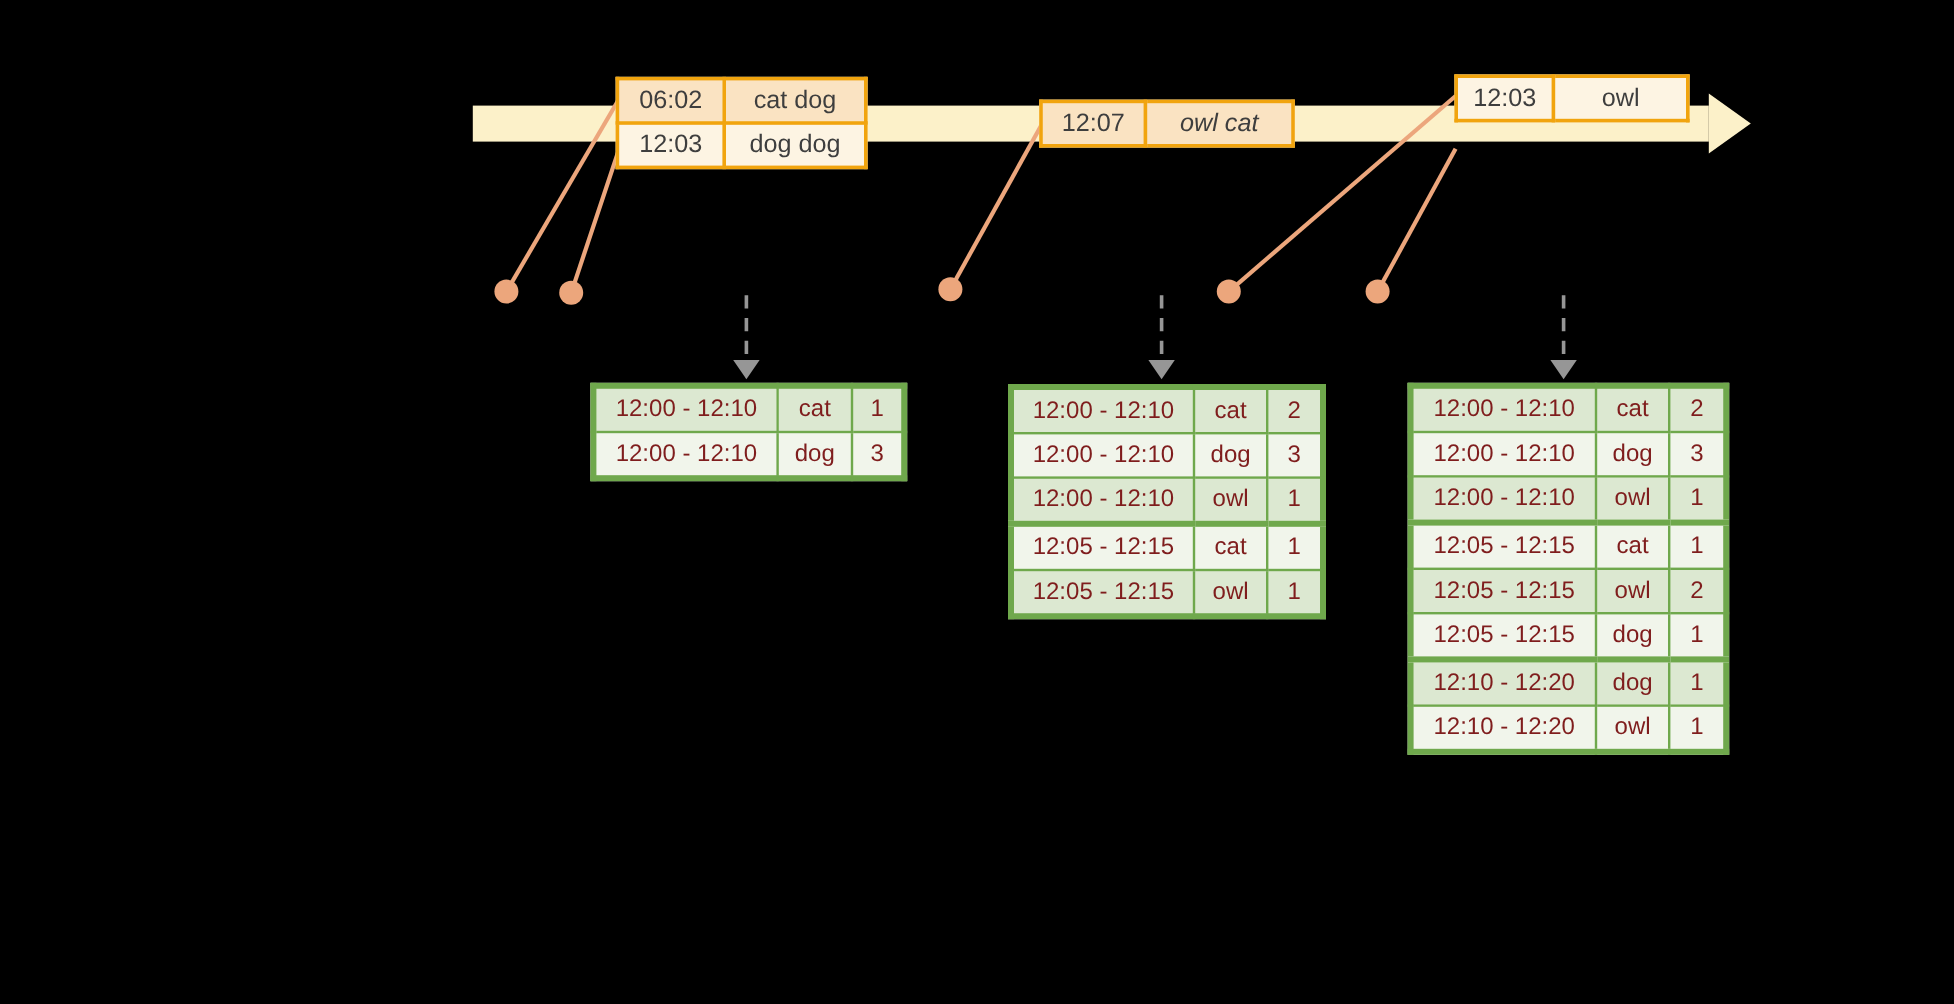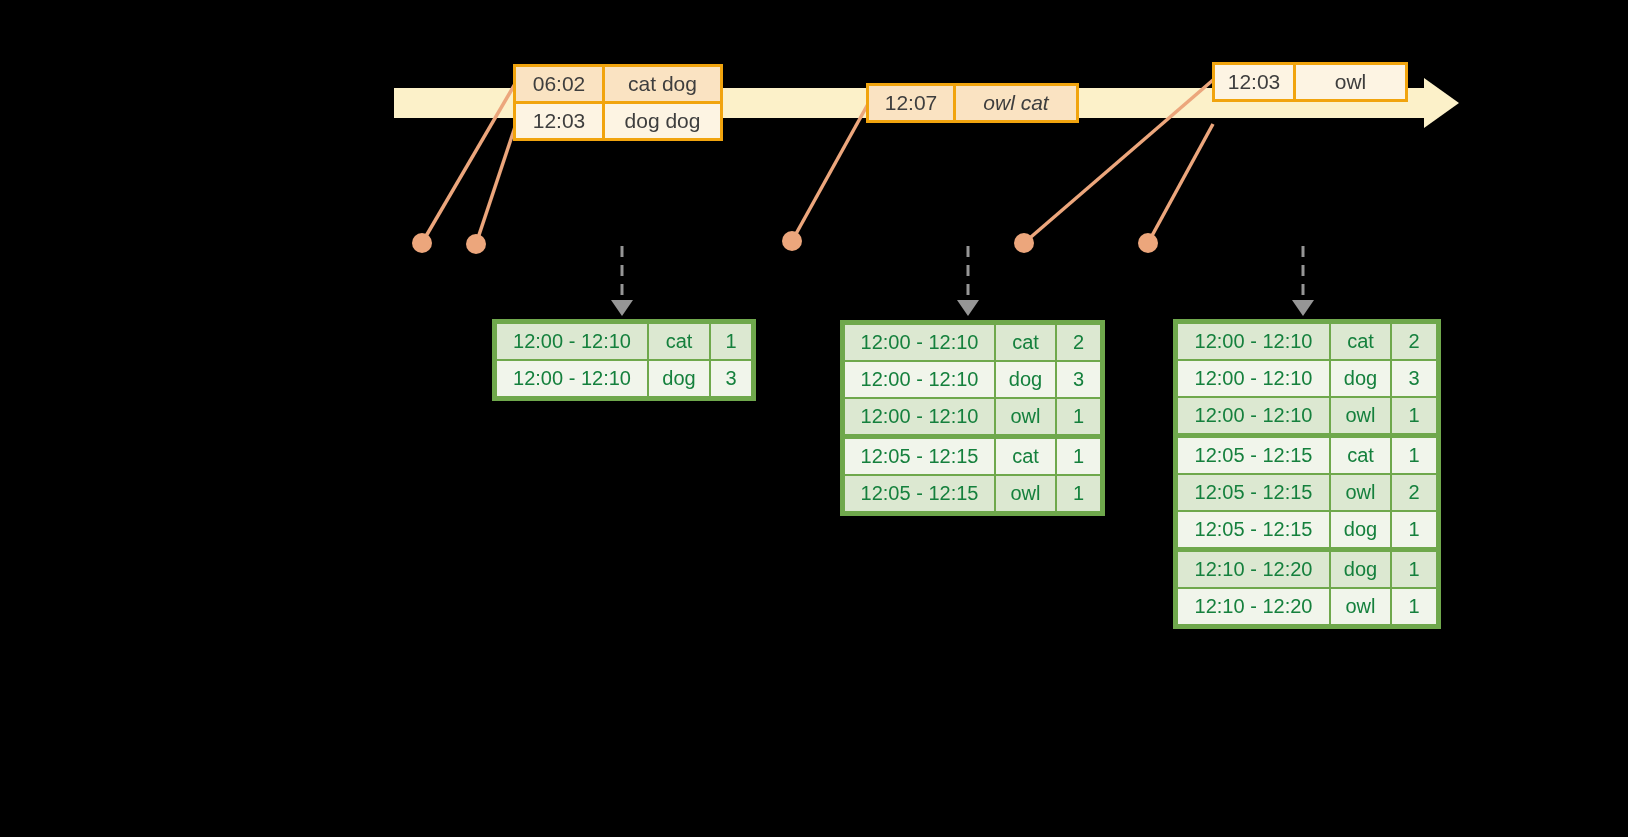--- a/index.html
+++ b/index.html
@@ -16,21 +16,21 @@
     font-size:21px;color:#3e3e3e;table-layout:fixed;}
   table.event-table td{border:3px solid #f1a40e;height:34px;text-align:center;
     vertical-align:middle;padding:0 4px;overflow:hidden;white-space:nowrap;}
   tr.peach td{background:#fae3c2;}
   tr.cream td{background:#fdf4e3;}
   #et1{left:513px;top:64px;}  #et1 .c-time{width:78px;}  #et1 .c-words{width:107px;}
   #et2{left:866px;top:83px;padding-left:28px;}  #et2 .c-time{width:76px;}  #et2 .c-words{width:112px;font-style:italic;}
   #et3{left:1212px;top:62px;} #et3 .c-time{width:70px;}  #et3 .c-words{width:101px;}
   
   table.result-table{border-collapse:collapse;position:absolute;border:5px solid #6fa84c;
-    font-size:20px;color:#15803d;table-layout:fixed;background:#f1f5eb;}
+    font-size:20px;color:#7f1d1d;table-layout:fixed;background:#f1f5eb;}
   table.result-table td{border:2px solid #6fa84c;height:35px;text-align:center;
     vertical-align:middle;padding:0 2px;overflow:hidden;white-space:nowrap;}
   tr.tint td{background:#dce8d1;}
   tr.lite td{background:#f1f5eb;}
   tr.grp td{border-top-width:5px;}
   #rtA{left:492px;top:319px;} #rtA .c-win{width:146px;} #rtA .c-word{width:56px;} #rtA .c-cnt{width:36px;}
   #rtB{left:840px;top:320px;} #rtB .c-win{width:145px;} #rtB .c-word{width:55px;} #rtB .c-cnt{width:39px;}
   #rtC{left:1173px;top:319px;} #rtC .c-win{width:147px;} #rtC .c-word{width:55px;} #rtC .c-cnt{width:40px;}
 </style>
 </head>

